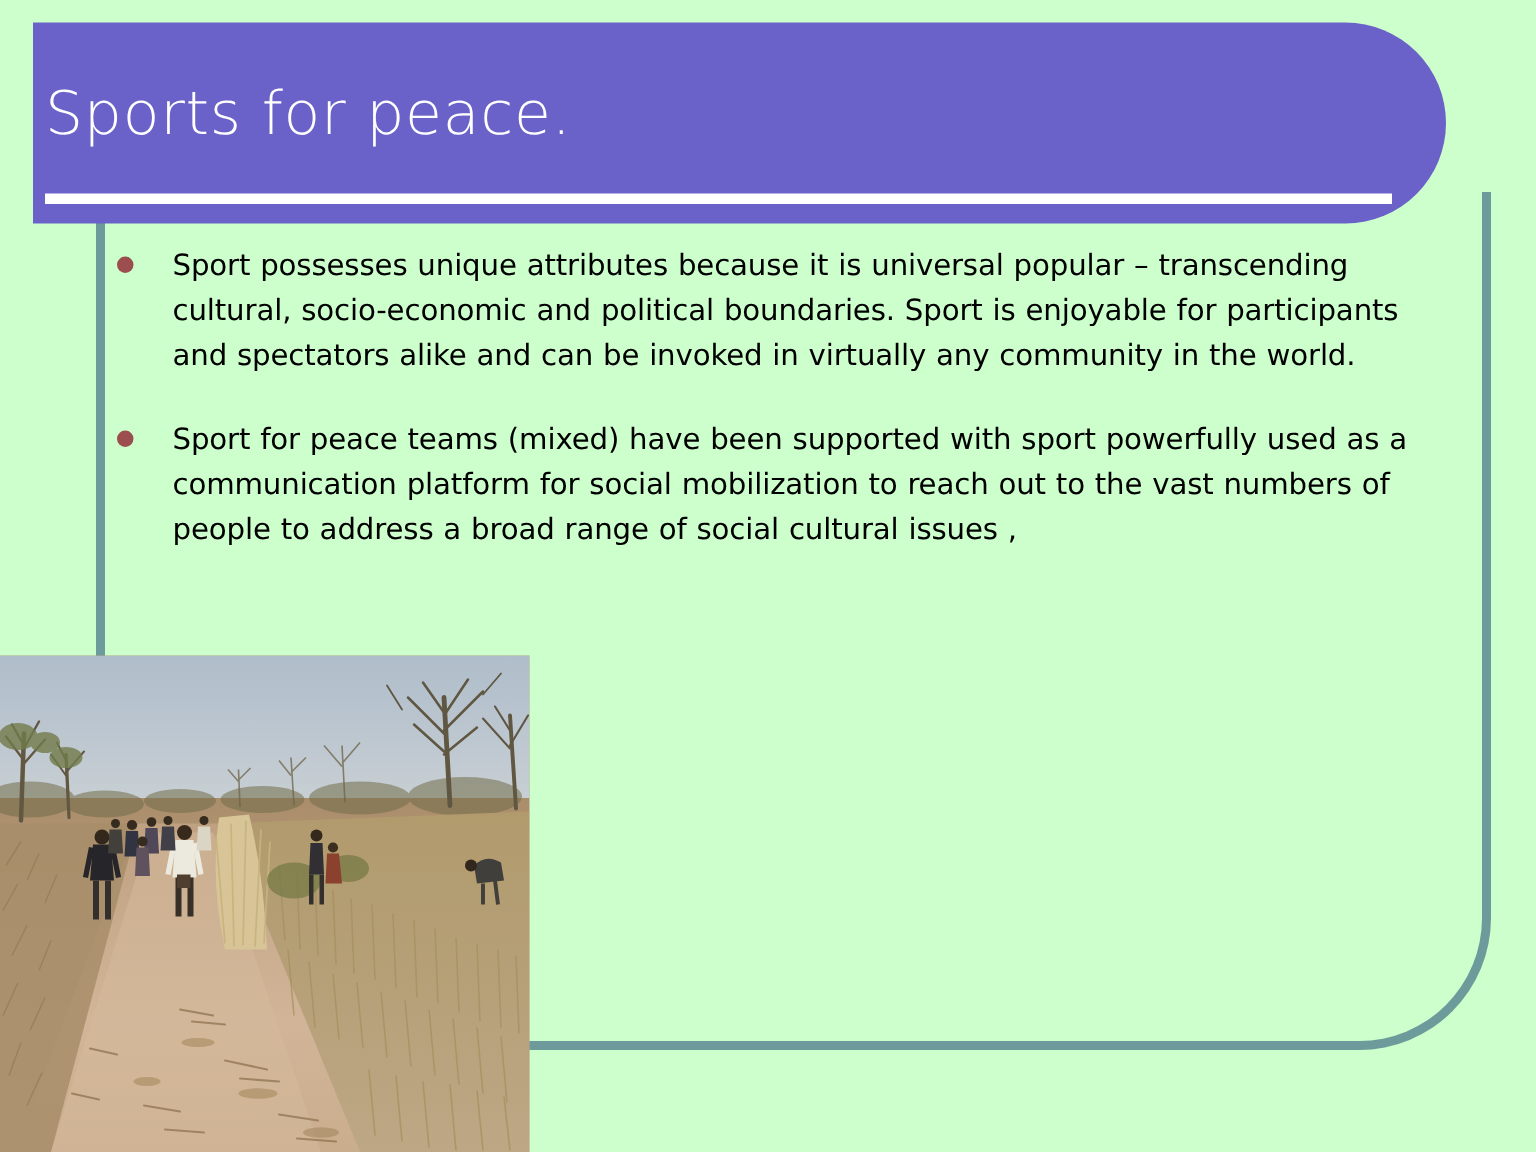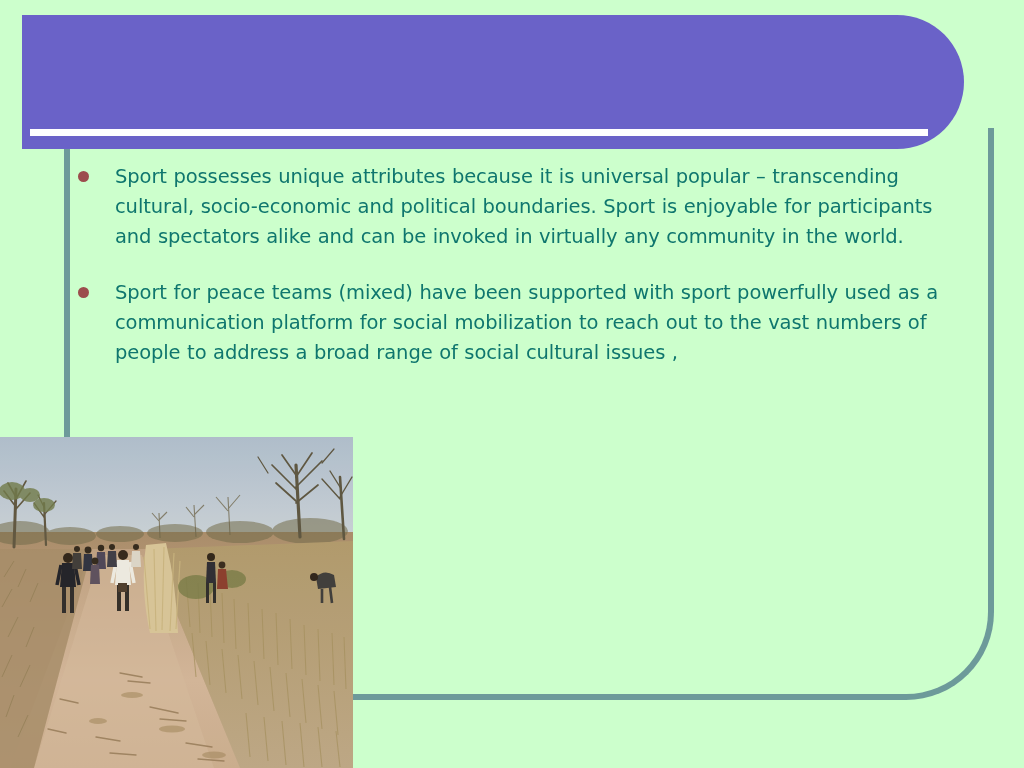--- a/index.html
+++ b/index.html
@@ -93,21 +93,21 @@
     flex: 0 0 auto;
     width: 11px;
     height: 11px;
     border-radius: 50%;
     background: #9c4d4d;
     margin-top: 9px;
     margin-right: 26px;
   }
   .bullet-text {
     flex: 1 1 auto;
-    color: #0f766e;
+    color: #000000;
     font-family: "DejaVu Sans", sans-serif;
     font-size: 19.5px;
     line-height: 30px;
     letter-spacing: -0.1px;
     word-spacing: 0.5px;
   }
 
   
   .photo {
     position: absolute;
@@ -122,20 +122,21 @@
 </style>
 </head>
 <body>
 
 <div id="slide">
 
   <div class="frame-vertical"></div>
   <div class="frame-corner"></div>
 
   <div class="title-bar">
+    <div class="title-text">Sports for peace.</div>
     <div class="title-rule"></div>
   </div>
 
   <div class="body-block">
 
     <div class="bullet-row">
       <span class="bullet-marker"></span>
       <span class="bullet-text">Sport possesses unique attributes because it is universal popular – transcending cultural, socio-economic and political boundaries. Sport is enjoyable for participants and spectators alike and can be invoked in virtually any community in the world.</span>
     </div>
 

